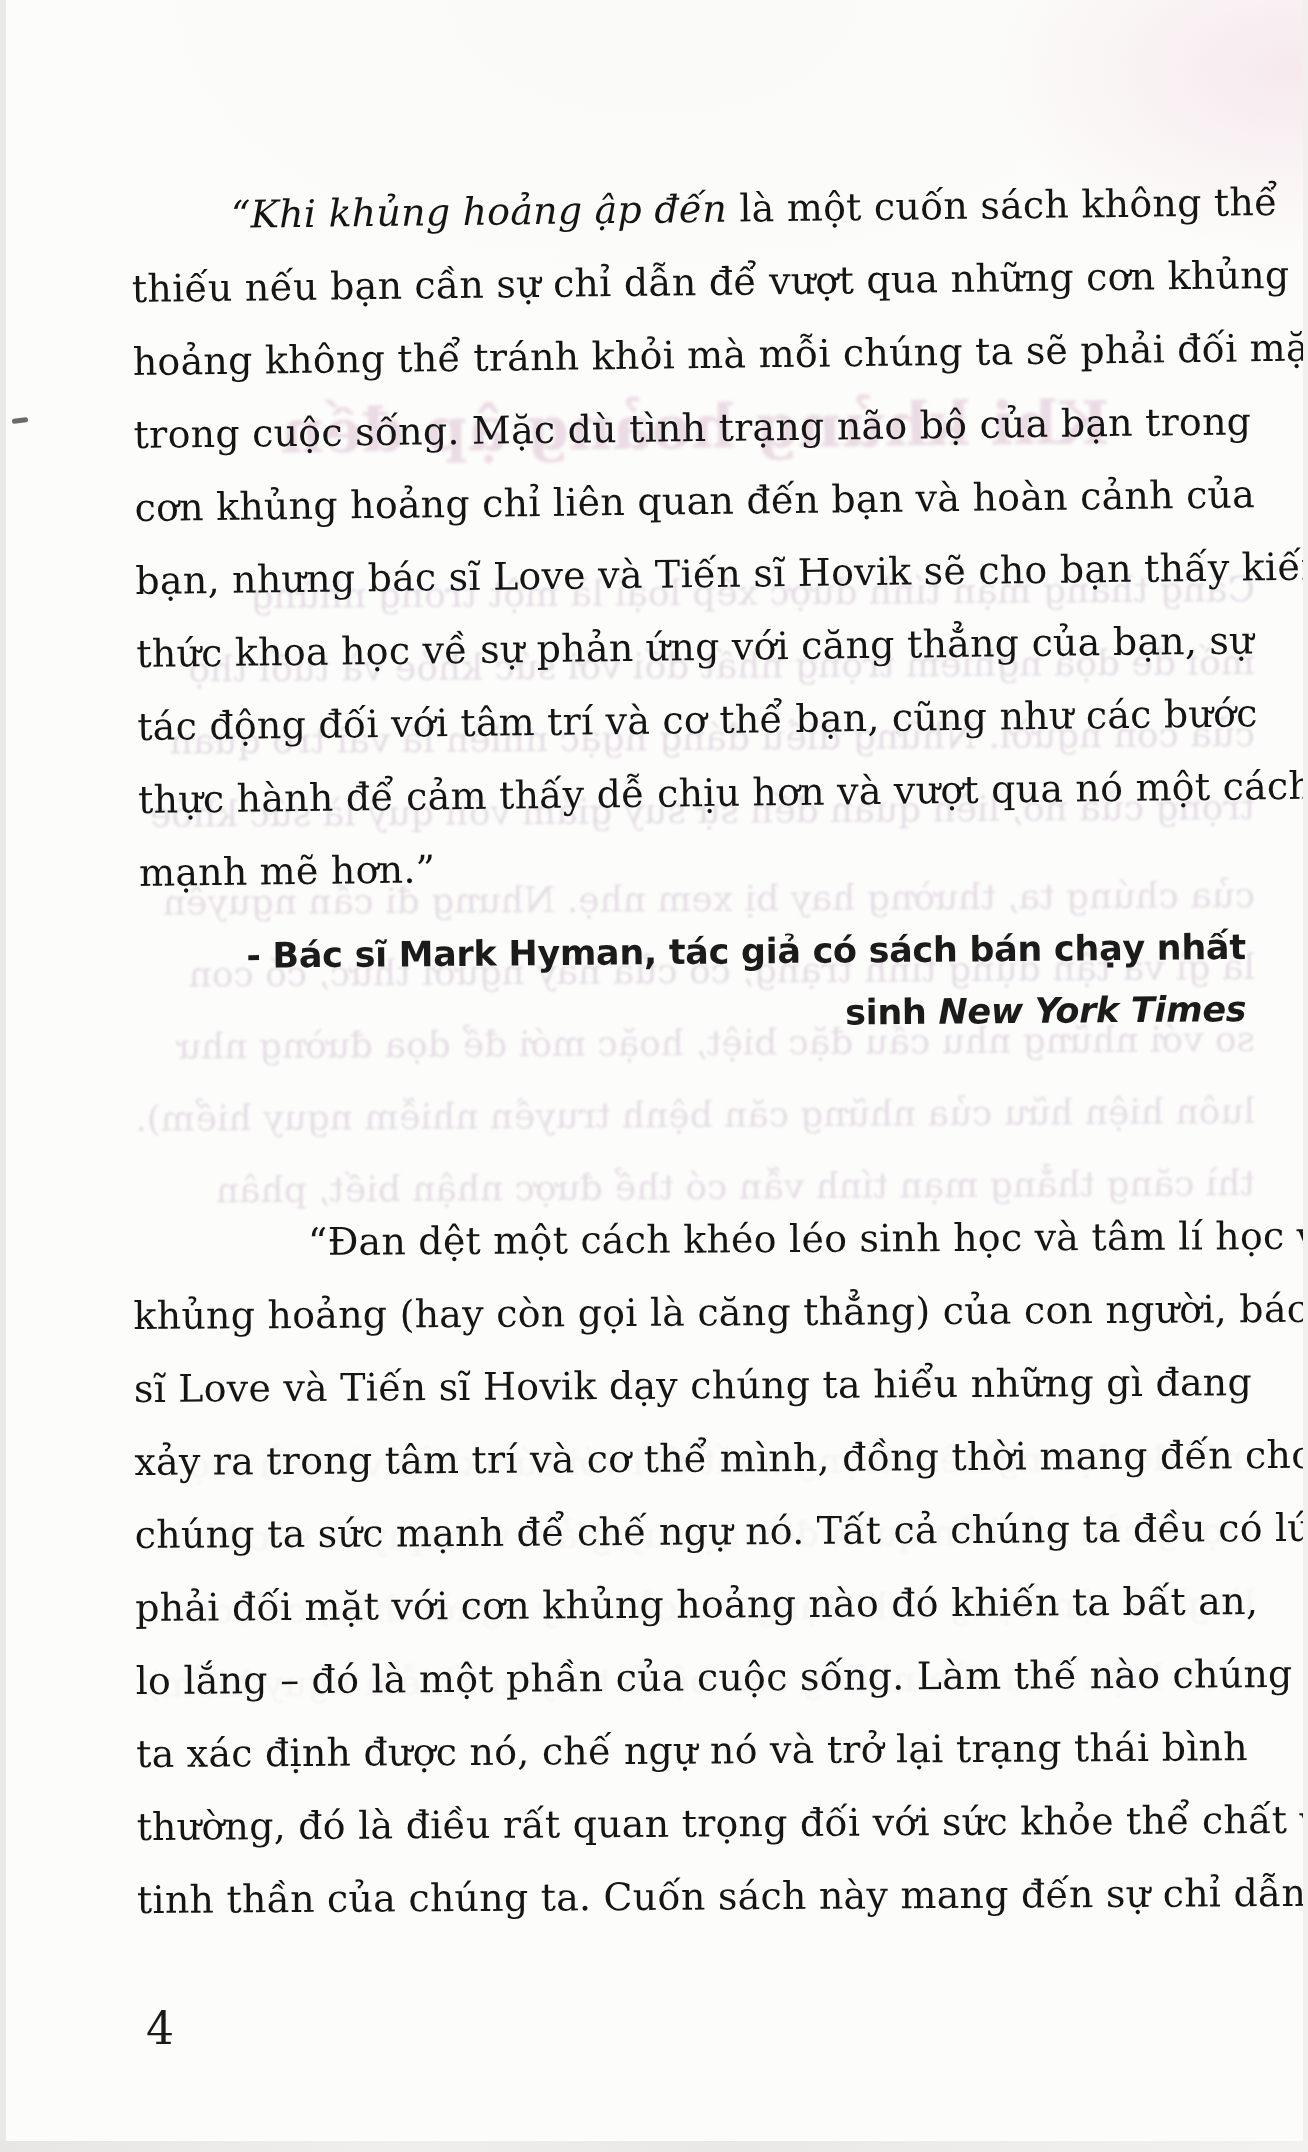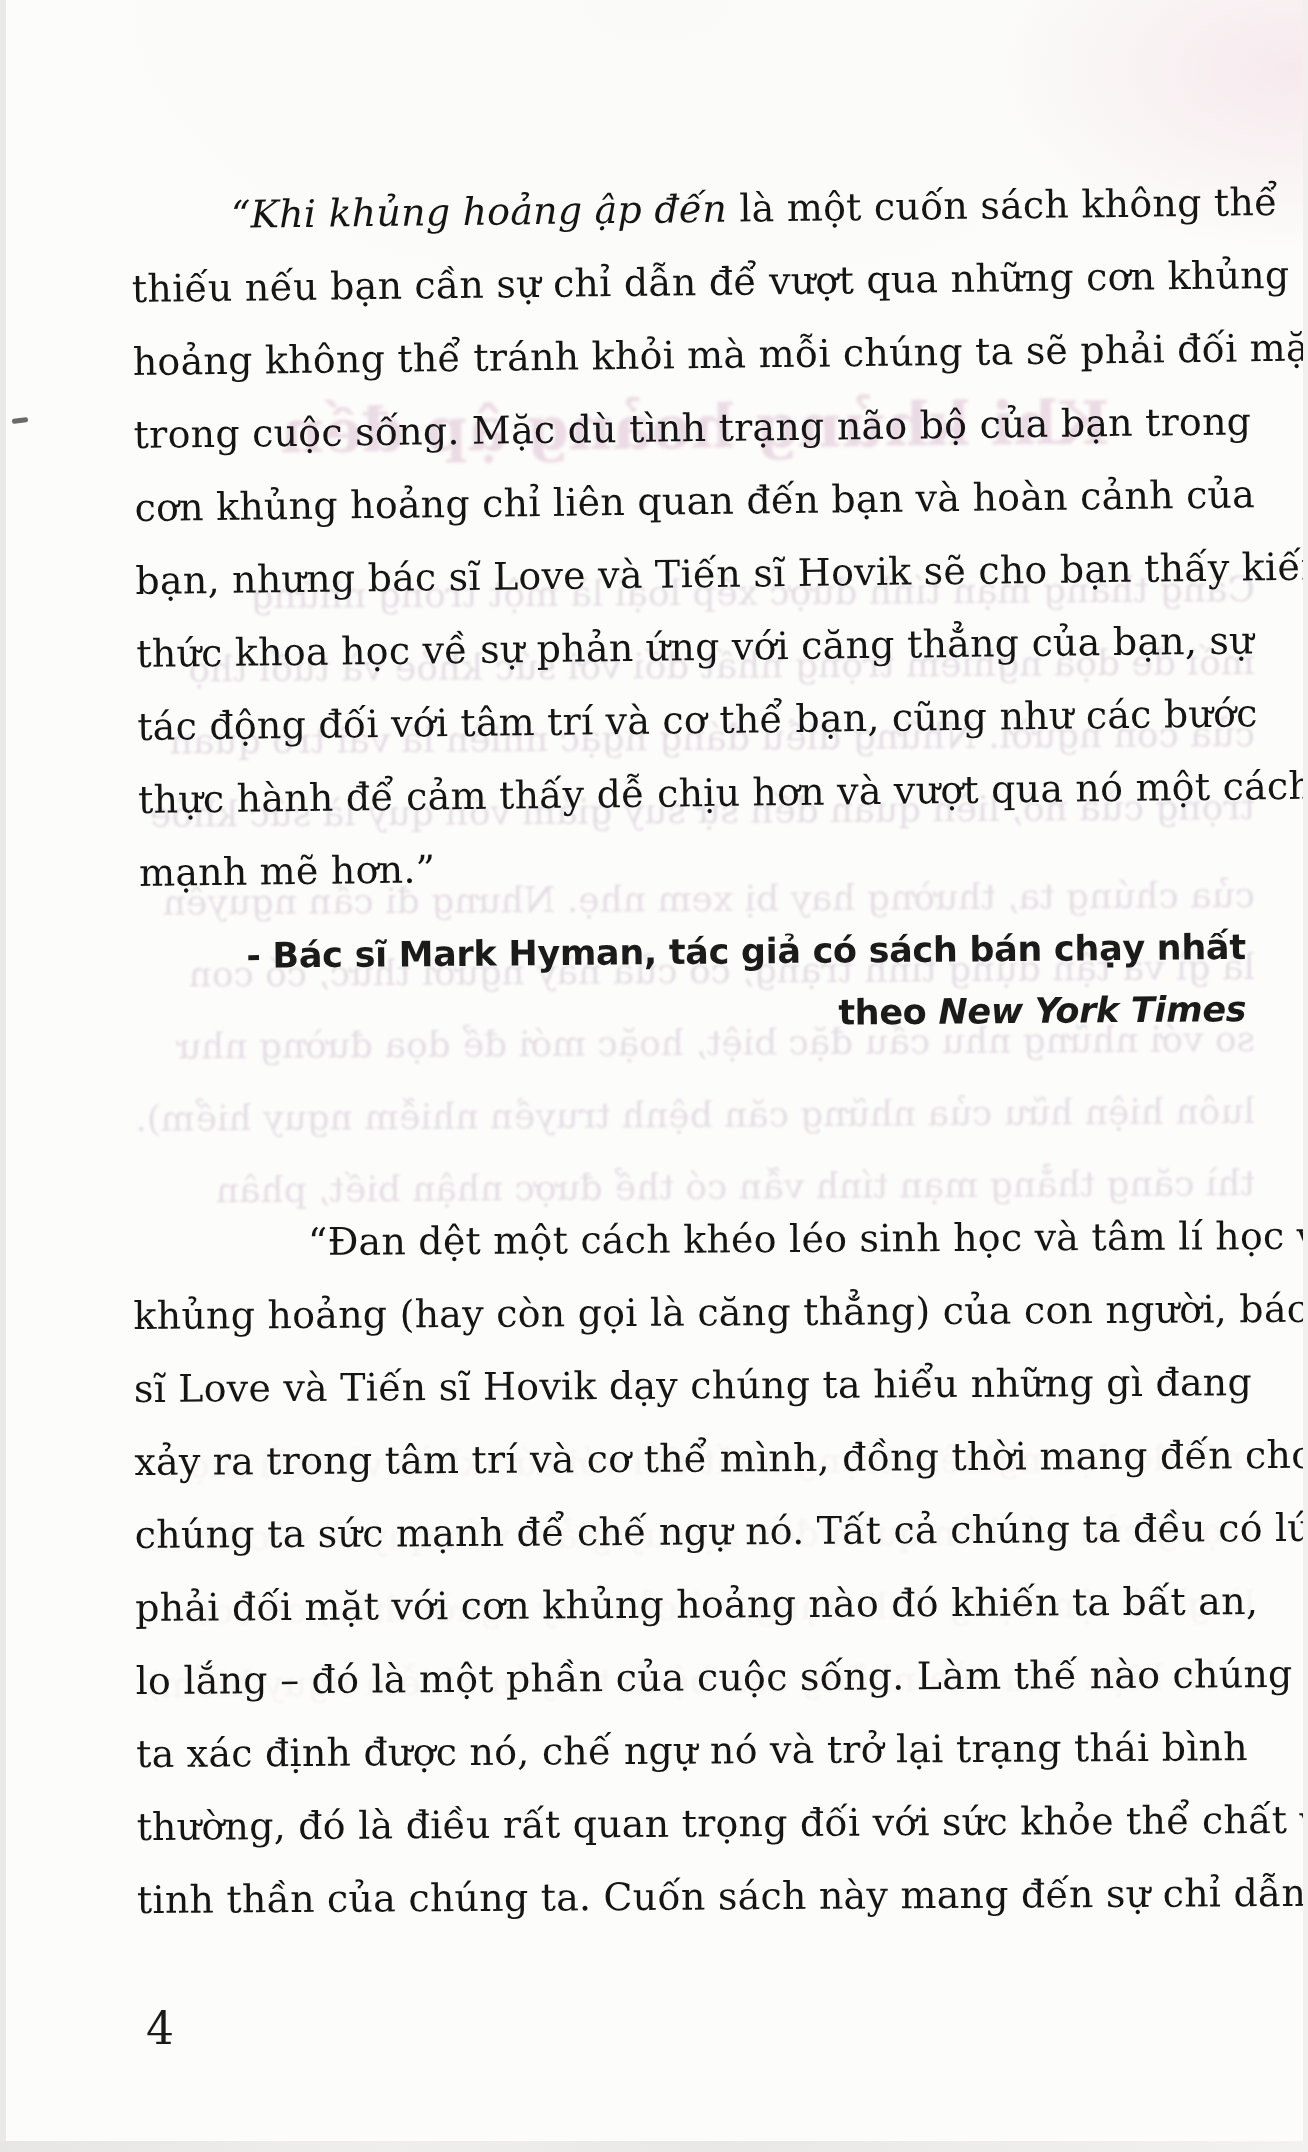--- a/index.html
+++ b/index.html
@@ -85,21 +85,21 @@
     <div class="line">bạn, nhưng bác sĩ Love và Tiến sĩ Hovik sẽ cho bạn thấy kiến</div>
     <div class="line">thức khoa học về sự phản ứng với căng thẳng của bạn, sự</div>
     <div class="line">tác động đối với tâm trí và cơ thể bạn, cũng như các bước</div>
     <div class="line">thực hành để cảm thấy dễ chịu hơn và vượt qua nó một cách</div>
     <div class="line">mạnh mẽ hơn.”</div>
   </div>
 
   <div class="attr">
     <div>- Bác sĩ Mark Hyman, tác giả có sách bán chạy nhất</div>
     <div>
-      <span>theo </span><span class="src">New York Times</span>
+      <span>sinh </span><span class="src">New York Times</span>
     </div>
   </div>
 
   <div class="block q2">
     <div class="line indent-2">“Đan dệt một cách khéo léo sinh học và tâm lí học về</div>
     <div class="line">khủng hoảng (hay còn gọi là căng thẳng) của con người, bác</div>
     <div class="line">sĩ Love và Tiến sĩ Hovik dạy chúng ta hiểu những gì đang</div>
     <div class="line">xảy ra trong tâm trí và cơ thể mình, đồng thời mang đến cho</div>
     <div class="line">chúng ta sức mạnh để chế ngự nó. Tất cả chúng ta đều có lúc</div>
     <div class="line">phải đối mặt với cơn khủng hoảng nào đó khiến ta bất an,</div>

